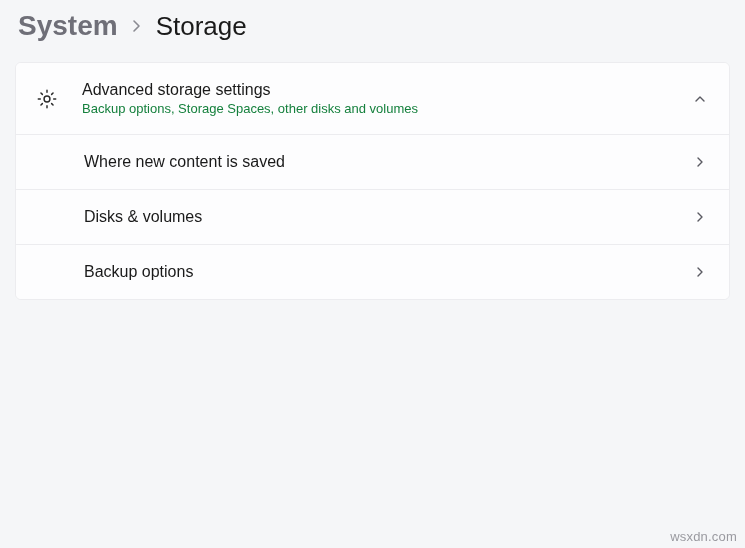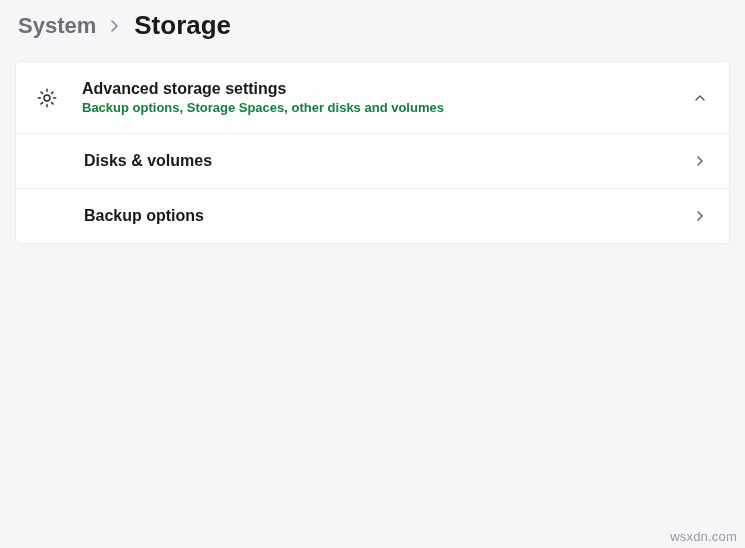--- a/index.html
+++ b/index.html
@@ -15,48 +15,47 @@
       overflow: hidden;
       position: relative;
     }
     .breadcrumb {
       display: flex;
       align-items: center;
       gap: 14px;
       padding: 10px 18px 20px 18px;
     }
     .breadcrumb .parent {
-      font-size: 22px;
+      font-size: 28px;
       font-weight: 600;
       color: #6f6f78;
     }
     .breadcrumb .sep {
       font-size: 18px;
       color: #8a8a92;
     }
     .breadcrumb .current {
       font-size: 26px;
-      font-weight: 700;
+      font-weight: 400;
       color: #1a1a1a;
     }
     .panel {
       margin: 0 15px;
       background: #fdfdfe;
       border: 1px solid #ececef;
       border-radius: 6px;
       overflow: hidden;
     }
     .row {
       display: flex;
       align-items: center;
       padding: 18px 22px;
       border-bottom: 1px solid #ececef;
       background: #fdfdfe;
       cursor: pointer;
-      font-weight: bold;
     }
     .row:last-child {
       border-bottom: none;
     }
     .row.header {
       padding: 18px 22px 18px 20px;
     }
     .row .icon-slot {
       width: 46px;
       display: flex;
@@ -125,20 +124,31 @@
       <span class="subtitle">Backup options, Storage Spaces, other disks and volumes</span>
     </span>
     <span class="chevron">
       <svg width="14" height="14" viewBox="0 0 14 14">
           <path d="M3 9 L7 5 L11 9" stroke="#5a5a62" stroke-width="1.4" fill="none" stroke-linecap="round" stroke-linejoin="round"></path>
         </svg>
     </span>
   </div>
 
 
+  <div class="row">
+    <span class="indent"></span>
+    <span class="text-slot">
+      <span class="title">Where new content is saved</span>
+    </span>
+    <span class="chevron">
+      <svg width="14" height="14" viewBox="0 0 14 14">
+          <path d="M5 3 L9 7 L5 11" stroke="#5a5a62" stroke-width="1.4" fill="none" stroke-linecap="round" stroke-linejoin="round"></path>
+        </svg>
+    </span>
+  </div>
 
 
   <div class="row">
     <span class="indent"></span>
     <span class="text-slot">
       <span class="title">Disks &amp; volumes</span>
     </span>
     <span class="chevron">
       <svg width="14" height="14" viewBox="0 0 14 14">
           <path d="M5 3 L9 7 L5 11" stroke="#5a5a62" stroke-width="1.4" fill="none" stroke-linecap="round" stroke-linejoin="round"></path>

